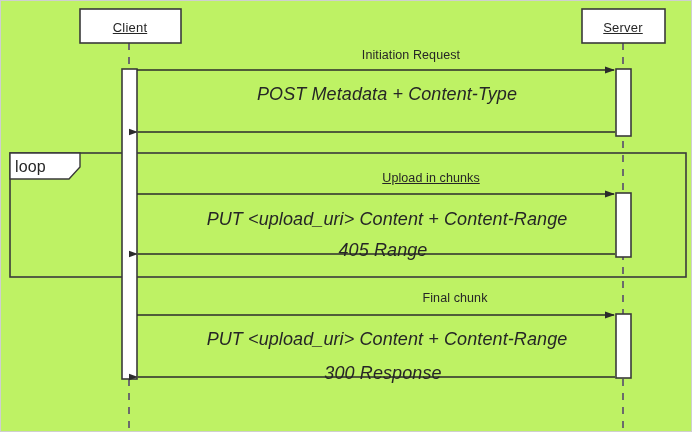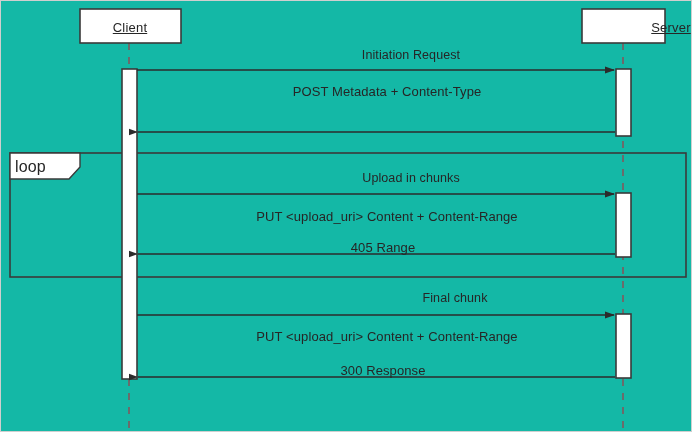--- a/index.html
+++ b/index.html
@@ -8,21 +8,21 @@
     padding: 0;
     background: #ffffff;
   }
   body {
     font-family: "Liberation Sans", "DejaVu Sans", sans-serif;
   }
   #canvas {
     position: relative;
     width: 692px;
     height: 432px;
-    background: #14b8a6;
+    background: #bef264;
     overflow: hidden;
     box-sizing: border-box;
     border: 1px solid #cfcfcf;
   }
   .diagram-svg {
     position: absolute;
     left: 0;
     top: 0;
     width: 692px;
     height: 432px;
@@ -34,23 +34,24 @@
     white-space: nowrap;
     line-height: 1;
   }
   .actor-label {
     font-size: 13px;
     text-decoration: underline;
     text-align: center;
     letter-spacing: .2px;
   }
   .msg-label {
-    font-size: 13px;
+    font-size: 18px;
     text-align: right;
     letter-spacing: .1px;
+    font-style: italic;
   }
   .note-label {
     font-size: 12.5px;
     text-align: center;
     letter-spacing: .1px;
     padding-left: 48px;
   }
   .frag-label {
     font-size: 16px;
     letter-spacing: .1px;
@@ -127,27 +128,27 @@
       <line x1="136" y1="314" x2="613" y2="314" stroke="#2b2b2b" stroke-width="1.6" marker-end="url(#arrowRight)"></line>
     </g>
 
     <g>
       <line x1="614" y1="376" x2="137" y2="376" stroke="#2b2b2b" stroke-width="1.6" marker-end="url(#arrowLeft)"></line>
     </g>
   </svg>
 
   <div class="txt actor-label center" style="left:129px; top:20px;">Client</div>
 
-  <div class="txt actor-label center" style="left:622px; top:20px;margin-left:48px;">Server</div>
+  <div class="txt actor-label center" style="left:622px; top:20px;">Server</div>
 
   <div class="txt frag-label" style="left:14px; top:158px;">loop</div>
 
   <div class="txt note-label center" style="left:386px; top:48px;">Initiation Request</div>
 
-  <div class="txt note-label center" style="left:386px; top:171px;">Upload in chunks</div>
+  <div class="txt note-label center" style="left:406px; top:171px;text-decoration:underline;">Upload in chunks</div>
 
   <div class="txt note-label center" style="left:386px; top:291px;margin-left:44px;">Final chunk</div>
 
   <div class="txt msg-label center" style="left:386px; top:84px;">POST Metadata + Content-Type</div>
 
 
   <div class="txt msg-label center" style="left:386px; top:209px;">PUT &lt;upload_uri&gt; Content + Content-Range</div>
 
   <div class="txt msg-label center" style="left:382px; top:240px;">405 Range</div>
 

